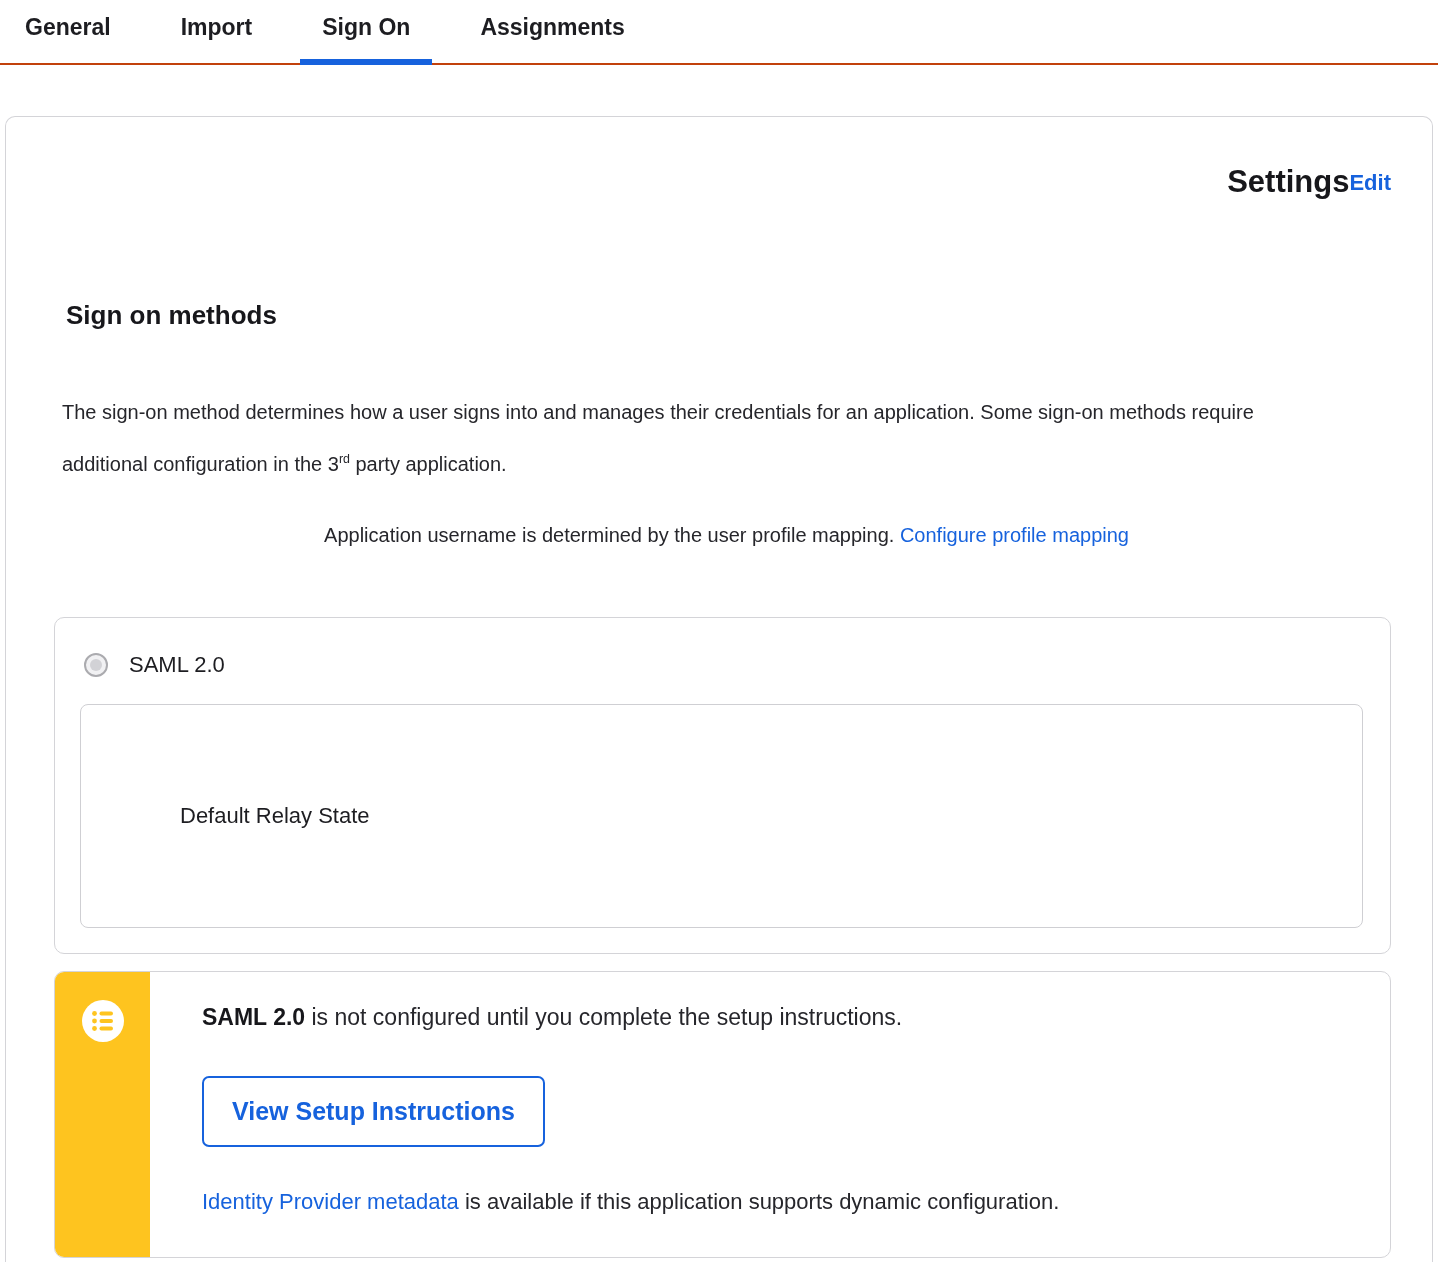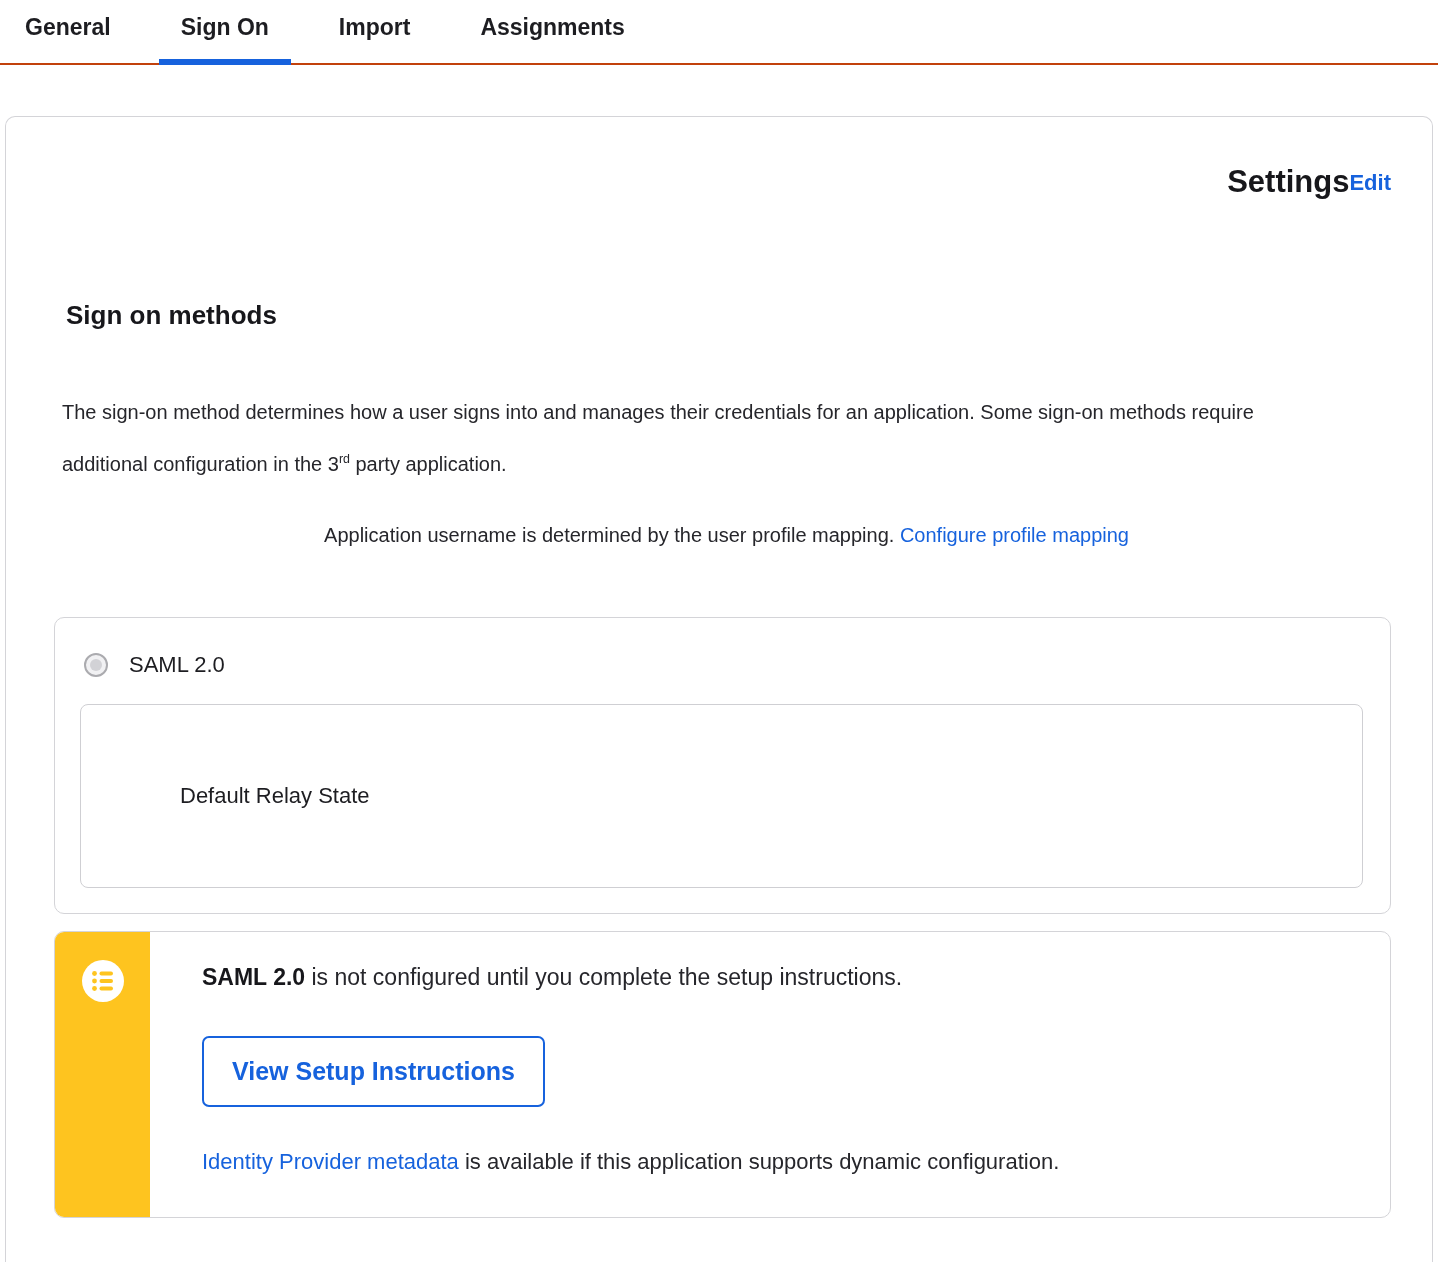--- a/index.html
+++ b/index.html
@@ -97,21 +97,21 @@
     cursor: pointer;
     flex: none;
   }
   .radio-dot { width: 12px; height: 12px; border-radius: 50%; background: #d2d2d6; }
   .radio-label { font-size: 22px; margin-left: 21px; color: #1d1d21; }
 
   .relay-box {
     margin-top: 26px;
     border: 1px solid #cfcfd3;
     border-radius: 8px;
-    height: 184px;
+    height: 224px;
     display: flex;
     align-items: center;
     padding-left: 99px;
     font-size: 22px;
     color: #1d1d21;
   }
 
   
   .callout {
     margin-top: 17px;
@@ -148,22 +148,22 @@
     padding: 19px 28px;
     cursor: pointer;
   }
   .metadata-line { margin-top: 42px; font-size: 22px; color: #26262b; }
 </style>
 </head>
 <body>
 
 <nav class="tabbar">
   <div class="tab">General</div>
+  <div class="tab">Import</div>
   <div class="tab active">Sign On</div>
-  <div class="tab">Import</div>
   <div class="tab">Assignments</div>
 </nav>
 
 <main class="card">
   <div class="card-head">
     <h1>Settings</h1>
     <a class="edit-link">Edit</a>
   </div>
 
   <section class="signon">

